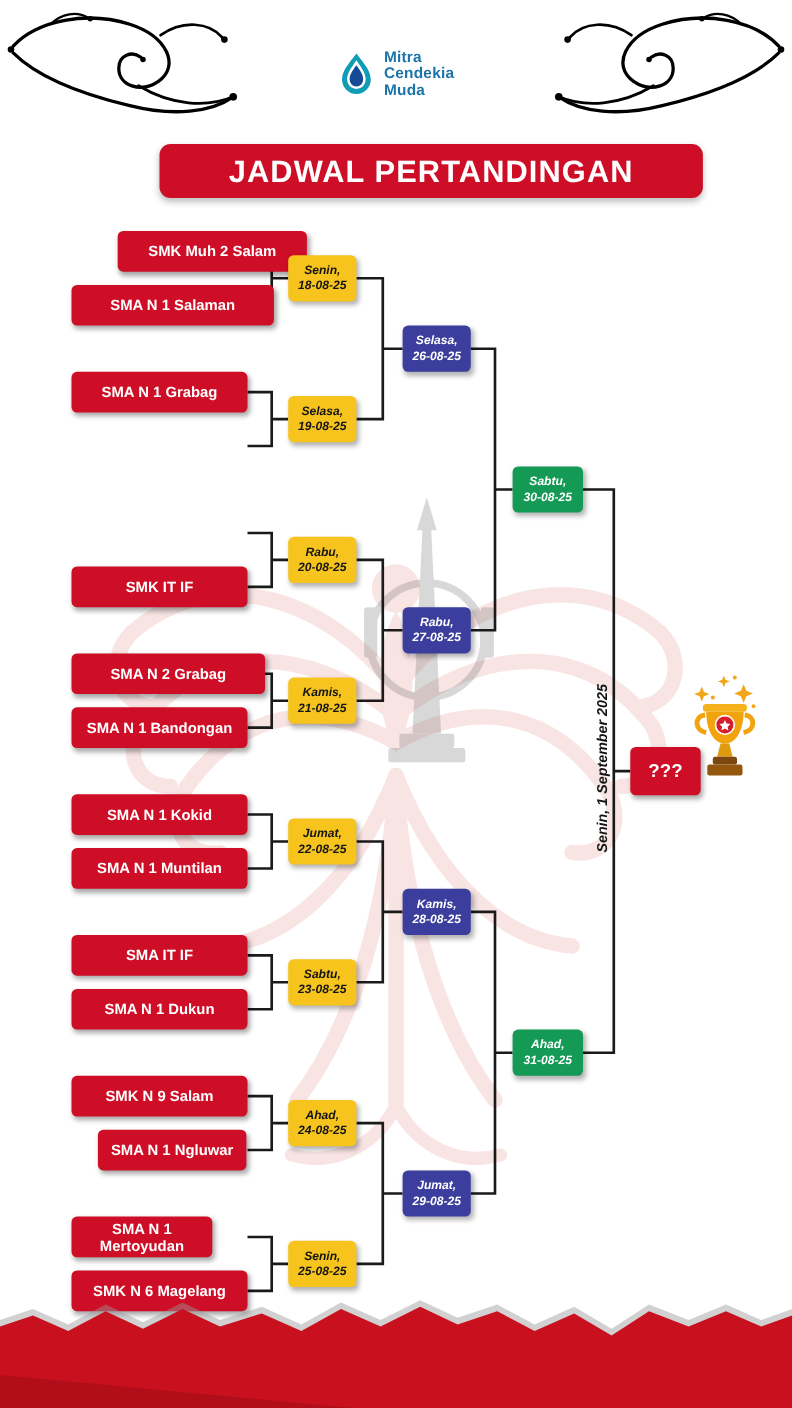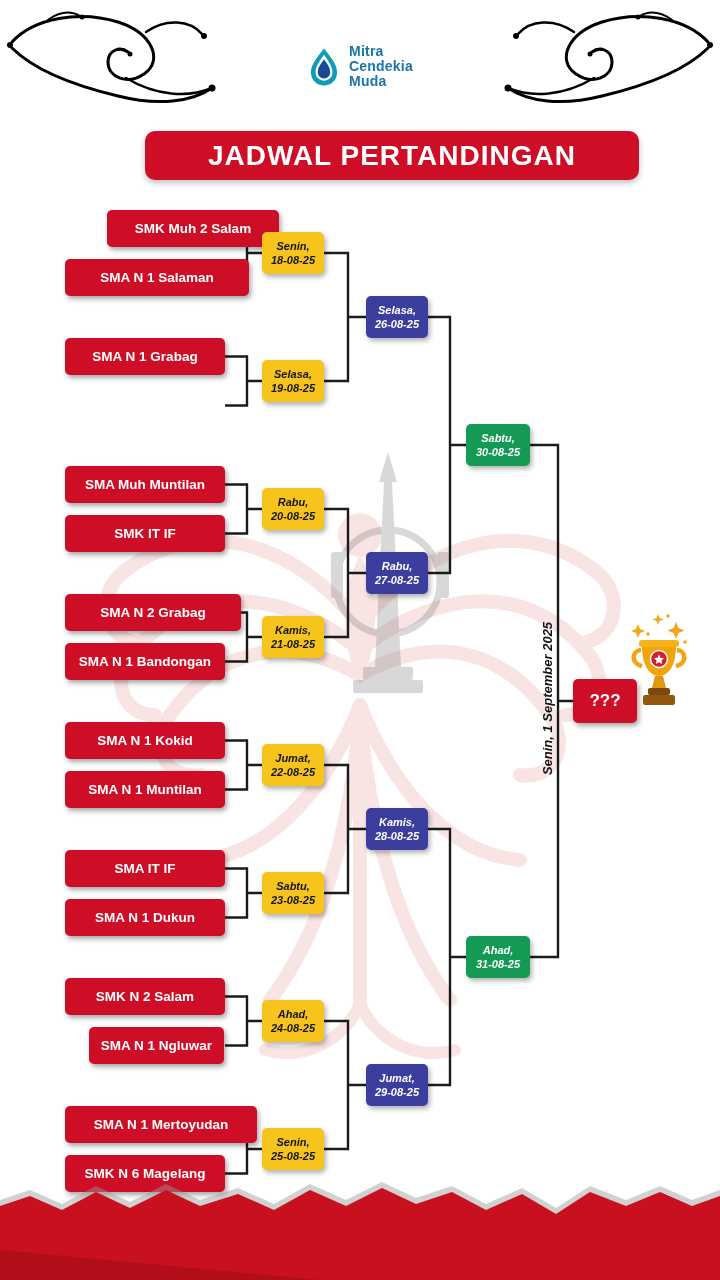--- a/index.html
+++ b/index.html
@@ -119,23 +119,20 @@
         <span>Senin,</span>
         <span>18-08-25</span>
       </div>
       <div class="team-box" style="left: 65px; top: 338px; width: 160px; height: 37px;">
         <span>SMA N 1 Grabag</span>
       </div>
       <div class="date-box yellow" style="left: 262px; top: 360px; width: 62px; height: 42px;">
         <span>Selasa,</span>
         <span>19-08-25</span>
       </div>
-      <div class="team-box" style="left: 65px; top: 466px; width: 160px; height: 37px;">
-        <span>SMA Muh Muntilan</span>
-      </div>
       <div class="team-box" style="left: 65px; top: 515px; width: 160px; height: 37px;">
         <span>SMK IT IF</span>
       </div>
       <div class="date-box yellow" style="left: 262px; top: 488px; width: 62px; height: 42px;">
         <span>Rabu,</span>
         <span>20-08-25</span>
       </div>
       <div class="team-box" style="left: 65px; top: 594px; width: 176px; height: 37px;">
         <span>SMA N 2 Grabag</span>
       </div>
@@ -160,30 +157,30 @@
         <span>SMA IT IF</span>
       </div>
       <div class="team-box" style="left: 65px; top: 899px; width: 160px; height: 37px;">
         <span>SMA N 1 Dukun</span>
       </div>
       <div class="date-box yellow" style="left: 262px; top: 872px; width: 62px; height: 42px;">
         <span>Sabtu,</span>
         <span>23-08-25</span>
       </div>
       <div class="team-box" style="left: 65px; top: 978px; width: 160px; height: 37px;">
-        <span>SMK N 2 Salam</span>
+        <span>SMK N 9 Salam</span>
       </div>
       <div class="team-box" style="left: 65px; top: 1027px; width: 135px; height: 37px; margin-left: 24px;">
         <span>SMA N 1 Ngluwar</span>
       </div>
       <div class="date-box yellow" style="left: 262px; top: 1000px; width: 62px; height: 42px;">
         <span>Ahad,</span>
         <span>24-08-25</span>
       </div>
-      <div class="team-box" style="left: 65px; top: 1106px; width: 192px; height: 37px;">
+      <div class="team-box" style="left: 65px; top: 1106px; width: 128px; height: 37px;">
         <span>SMA N 1 Mertoyudan</span>
       </div>
       <div class="team-box" style="left: 65px; top: 1155px; width: 160px; height: 37px;">
         <span>SMK N 6 Magelang</span>
       </div>
       <div class="date-box yellow" style="left: 262px; top: 1128px; width: 62px; height: 42px;">
         <span>Senin,</span>
         <span>25-08-25</span>
       </div>
       <div class="date-box blue" style="left: 366px; top: 296px; width: 62px; height: 42px;">

